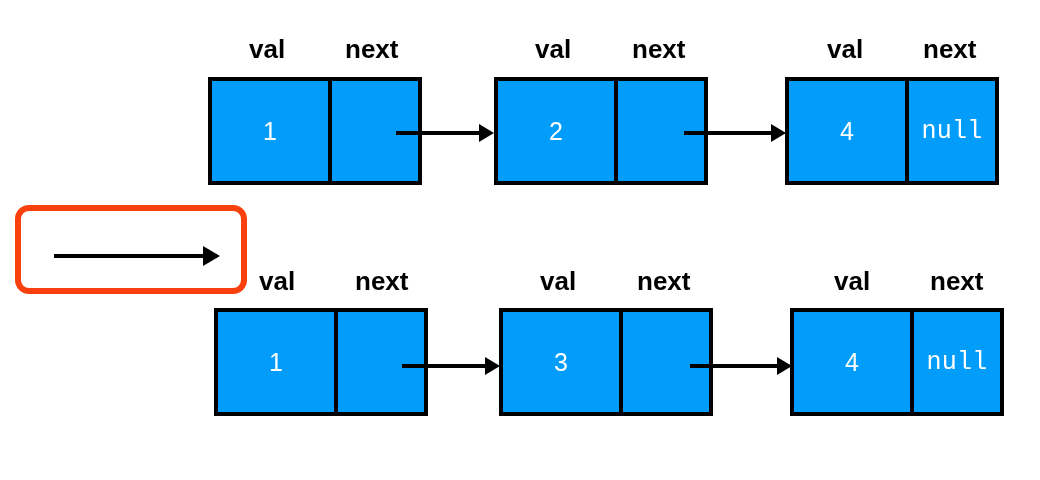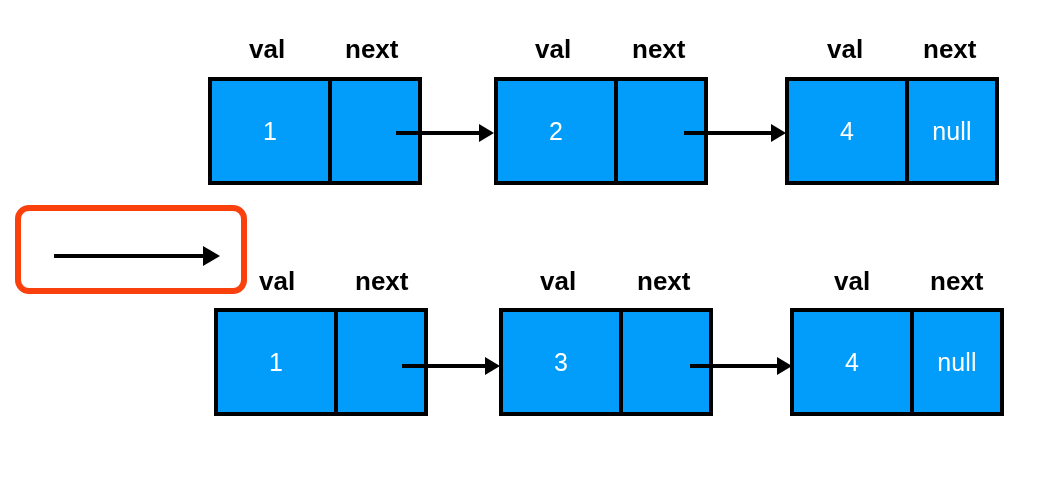--- a/index.html
+++ b/index.html
@@ -36,21 +36,21 @@
     display: flex;
     align-items: center;
     justify-content: center;
     color: #ffffff;
     font-size: 25px;
     font-weight: 400;
     line-height: 1;
     letter-spacing: 0.2px;
   }
   .cell.val { }
-  .cell.next { margin-left: -4px; }
+  .cell.next { margin-left: -4px; font-family: Liberation Mono, monospace; }
 
   
   .caption {
     position: absolute;
     font-size: 26px;
     font-weight: bold;
     color: #000000;
     line-height: 1;
     white-space: nowrap;
   }

